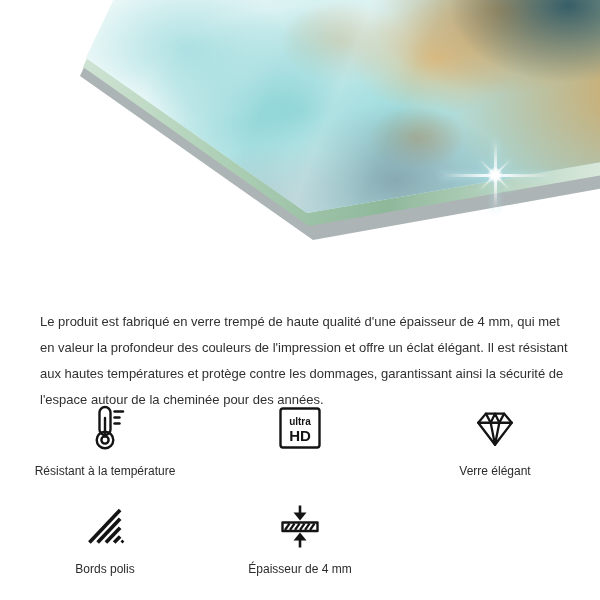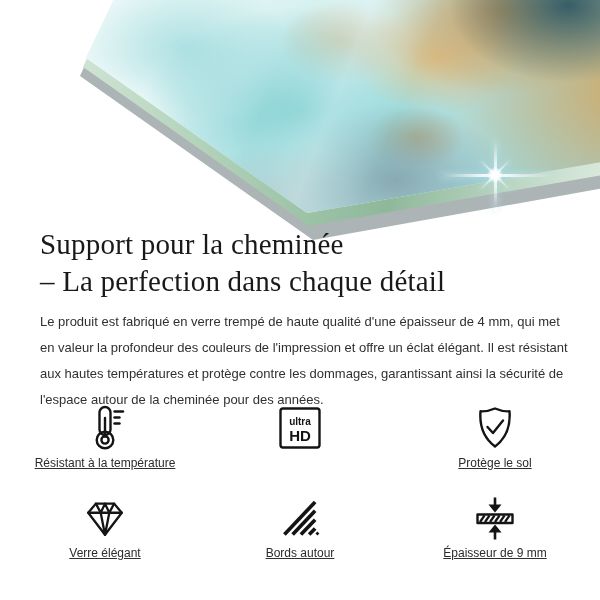--- a/index.html
+++ b/index.html
@@ -51,23 +51,23 @@
 
   
   .title{position:absolute;left:40px;top:226px;font-family:"Liberation Serif",serif;
     font-size:29px;line-height:37px;font-weight:400;color:#191919;letter-spacing:0.2px;}
   .desc{position:absolute;left:40px;top:309px;width:532px;
     font-size:13px;line-height:26px;color:#303030;}
 
   
   .features{position:absolute;left:0;top:404px;width:600px;
     display:grid;grid-template-columns:210px 180px 210px;row-gap:24px;}
-  .feature{display:flex;flex-direction:column;align-items:center;text-decoration:underline;}
+  .feature{display:flex;flex-direction:column;align-items:center;}
   .icon-box{height:48px;width:60px;display:flex;align-items:center;justify-content:center;}
-  .feature .label{margin-top:4px;font-size:12px;color:#2b2b2b;text-align:right;}
+  .feature .label{margin-top:12px;font-size:12px;color:#2b2b2b;text-align:right;}
   .icon-stroke{stroke:#141414;fill:none;stroke-width:2.4;stroke-linecap:round;stroke-linejoin:round;}
   .uhd-top{font-family:"Liberation Sans",sans-serif;font-size:10px;font-weight:700;fill:#141414;}
   .uhd-bottom{font-family:"Liberation Sans",sans-serif;font-size:15px;font-weight:800;fill:#141414;}
 </style>
 </head>
 <body>
 
 <div class="screen">
 
   <div class="hero">
@@ -76,24 +76,20 @@
     <div class="glass-panel"></div>
     <div class="sparkle">
       <div class="ray ray-h"></div>
       <div class="ray ray-v"></div>
       <div class="ray ray-d1"></div>
       <div class="ray ray-d2"></div>
       <div class="core"></div>
     </div>
   </div>
 
-  <h1 class="title" style="margin:0;">
-    <div>Support pour la cheminée</div>
-    <div>– La perfection dans chaque détail</div>
-  </h1>
 
   <p class="desc" style="margin:0;">Le produit est fabriqué en verre trempé de haute qualité d'une épaisseur de 4 mm, qui met en valeur la profondeur des couleurs de l'impression et offre un éclat élégant. Il est résistant aux hautes températures et protège contre les dommages, garantissant ainsi la sécurité de l'espace autour de la cheminée pour des années.</p>
 
   <div class="features">
 
     <div class="feature">
       <div class="icon-box">
         <svg width="48" height="48" viewBox="0 0 48 48">
           <rect class="icon-stroke" x="18.5" y="3" width="11" height="28" rx="5.5"></rect>
           <circle class="icon-stroke" cx="24" cy="36" r="8.3"></circle>
@@ -110,29 +106,20 @@
     <div class="feature">
       <div class="icon-box">
         <svg width="48" height="48" viewBox="0 0 48 48">
           <rect class="icon-stroke" x="4.5" y="4.5" width="39" height="39" rx="2.5" stroke-width="3"></rect>
           <text class="uhd-top" x="24" y="20.5" text-anchor="middle">ultra</text>
           <text class="uhd-bottom" x="24" y="36.5" text-anchor="middle">HD</text>
         </svg>
       </div>
     </div>
 
-    <div class="feature">
-      <div class="icon-box">
-        <svg width="48" height="48" viewBox="0 0 48 48">
-          <path class="icon-stroke" d="M24 4.5 C28.5 6.5 33.5 7.5 38.5 7.3 C39.5 20 36.5 33 24 42.5 C11.5 33 8.5 20 9.5 7.3 C14.5 7.5 19.5 6.5 24 4.5 Z"></path>
-          <polyline class="icon-stroke" points="16.5,23 22,29 32,16.5"></polyline>
-        </svg>
-      </div>
-      <div class="label">Protège le sol</div>
-    </div>
 
     <div class="feature">
       <div class="icon-box">
         <svg width="46" height="46" viewBox="0 0 48 48">
           <path class="icon-stroke" stroke-width="2.3" d="M14.5 9 L33.5 9 L41.5 18.5 L24 41.5 L6.5 18.5 Z"></path>
           <line class="icon-stroke" stroke-width="2" x1="6.5" y1="18.5" x2="41.5" y2="18.5"></line>
           <path class="icon-stroke" stroke-width="2" d="M14.5 9 L19.5 18.5 L24 9 L28.5 18.5 L33.5 9"></path>
           <path class="icon-stroke" stroke-width="2" d="M19.5 18.5 L24 41.5 M28.5 18.5 L24 41.5"></path>
         </svg>
       </div>
@@ -144,21 +131,21 @@
         <svg width="44" height="44" viewBox="0 0 48 48">
           <g stroke="#141414" stroke-width="4" stroke-linecap="butt">
             <line x1="7" y1="42" x2="40.5" y2="6.5"></line>
             <line x1="16" y1="42" x2="40.5" y2="16"></line>
             <line x1="25" y1="42" x2="40.5" y2="26"></line>
             <line x1="34" y1="42" x2="40.5" y2="35.5"></line>
             <line x1="42" y1="42" x2="44" y2="39.8" stroke-width="3"></line>
           </g>
         </svg>
       </div>
-      <div class="label">Bords autour</div>
+      <div class="label">Bords polis</div>
     </div>
 
     <div class="feature">
       <div class="icon-box">
         <svg width="48" height="48" viewBox="0 0 48 48">
           <rect class="icon-stroke" x="6.5" y="20.5" width="35" height="8.5" stroke-width="2"></rect>
           <g stroke="#141414" stroke-width="2.2">
             <line x1="9" y1="28" x2="13.5" y2="21.5"></line>
             <line x1="14" y1="28" x2="18.5" y2="21.5"></line>
             <line x1="19" y1="28" x2="23.5" y2="21.5"></line>
@@ -167,17 +154,17 @@
             <line x1="34" y1="28" x2="38.5" y2="21.5"></line>
           </g>
           <g fill="#141414" stroke="none">
             <rect x="22.7" y="3.5" width="2.6" height="7.5"></rect>
             <polygon points="17.5,10.5 30.5,10.5 24,18.5"></polygon>
             <polygon points="17.5,38.5 30.5,38.5 24,30.5"></polygon>
             <rect x="22.7" y="38" width="2.6" height="7.5"></rect>
           </g>
         </svg>
       </div>
-      <div class="label">Épaisseur de 9 mm</div>
+      <div class="label">Épaisseur de 4 mm</div>
     </div>
 
   </div>
 </div>
 
 </body></html>

